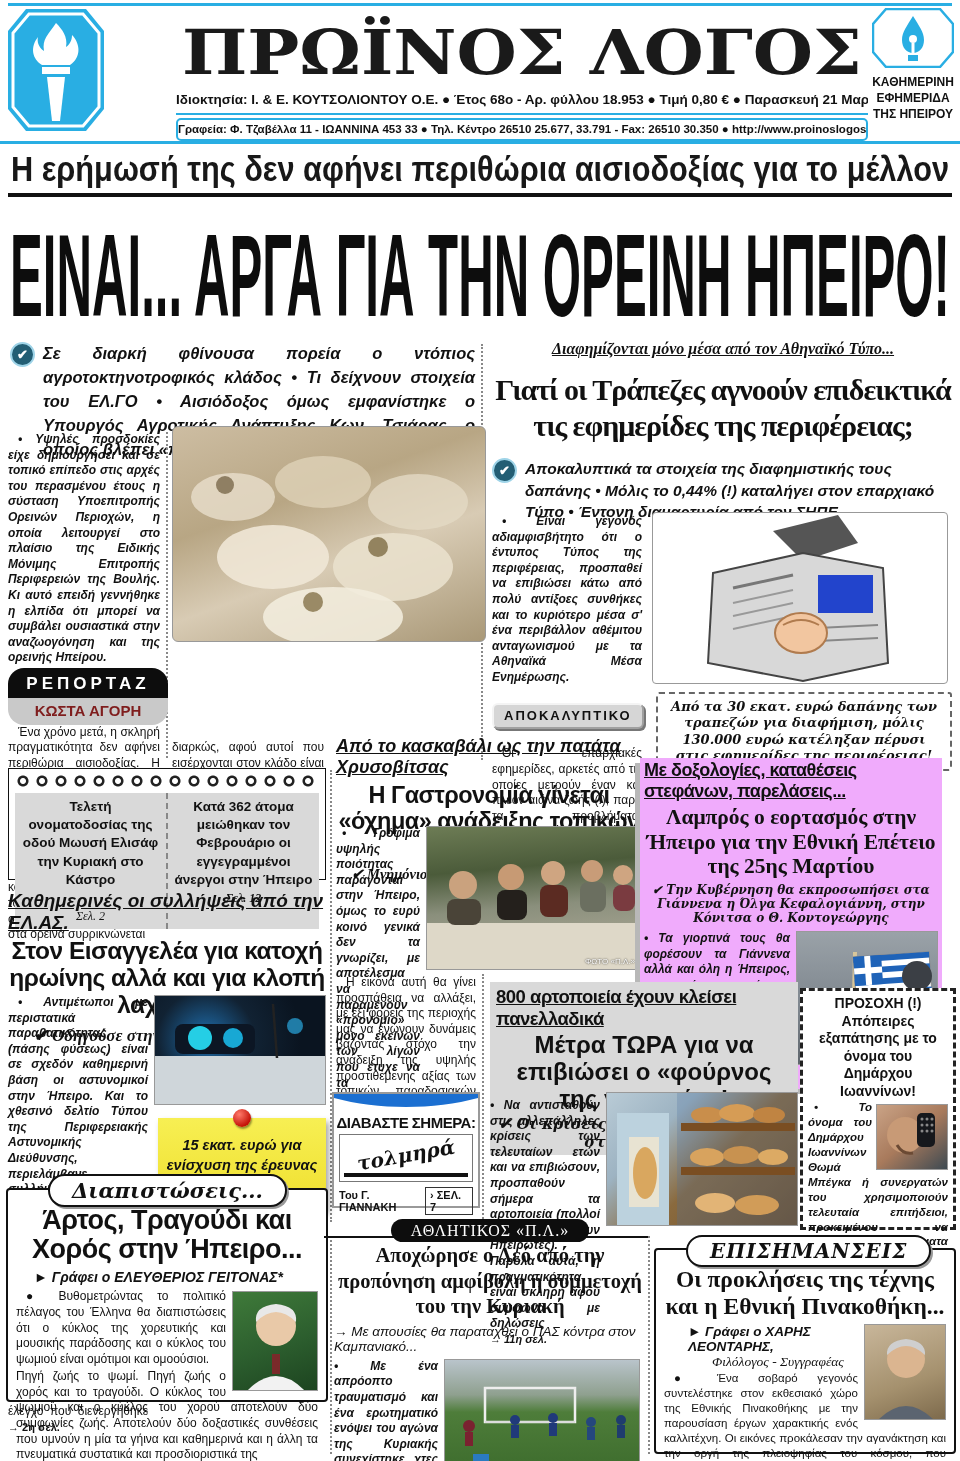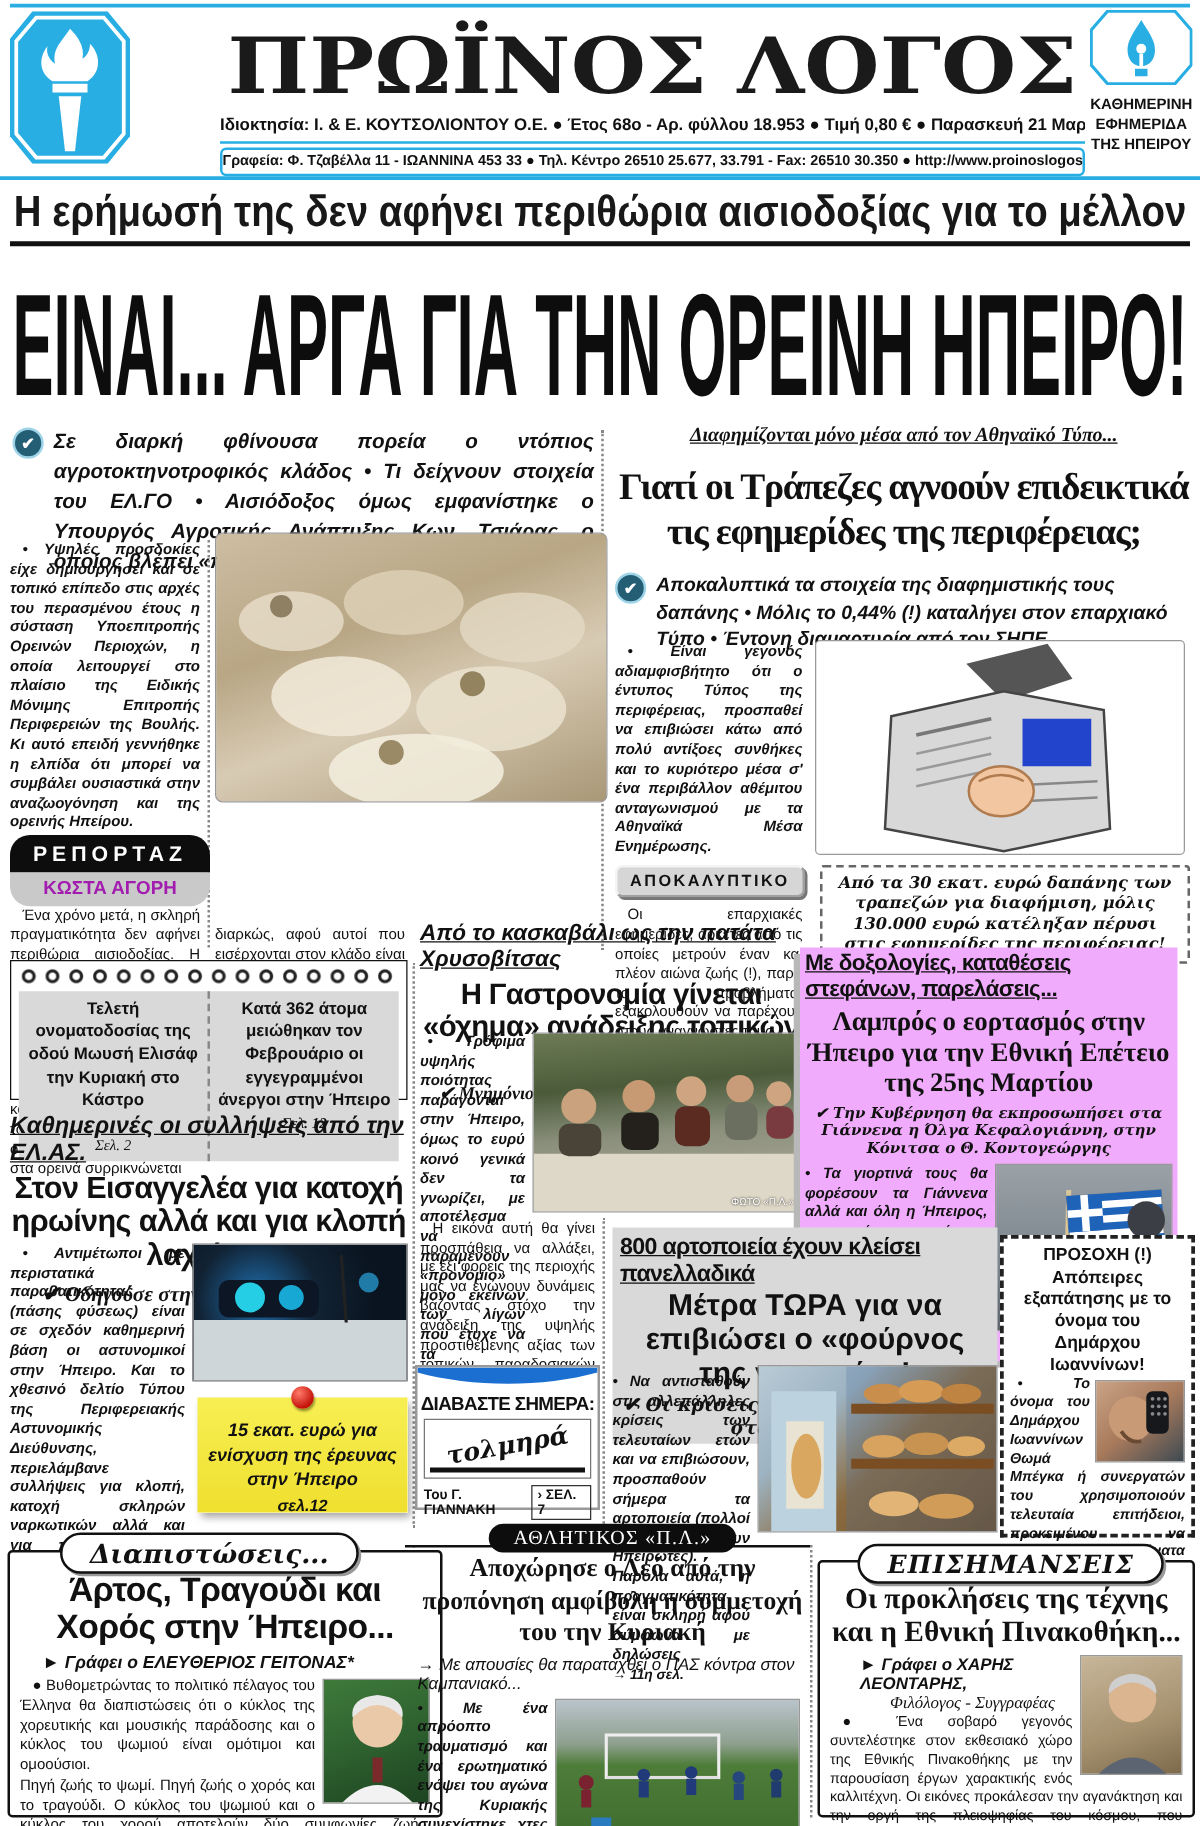--- a/index.html
+++ b/index.html
@@ -21,21 +21,21 @@
   .photo{border:1px solid #999;box-sizing:border-box;overflow:hidden;}
   .bodytxt{font-size:12px;line-height:1.3;}
   .bodytxt p{margin:0 0 2px 0;text-indent:10px;}
   .lead-it{font-weight:bold;font-style:italic;}
   .badge-3d{display:inline-block;background:#d6d6d6;border:2px outset #f4f4f4;
      border-radius:6px;box-shadow:2px 2px 0 #777;font-weight:bold;letter-spacing:2px;
      padding:3px 10px;font-size:13px;}
   .pillwrap{width:160px;text-align:center;margin:0 auto;}
   .pill-top{background:#0d0d0d;color:#fff;border-radius:16px 16px 0 0;
      font-weight:bold;letter-spacing:4px;font-size:17px;padding:5px 0 3px;}
-  .pill-bot{background:#c9c9c9;color:#a21caf;border-radius:0 0 16px 16px;
+  .pill-bot{background:#c9c9c9;color:#7f1d1d;border-radius:0 0 16px 16px;
      font-weight:bold;font-size:15px;padding:3px 0 4px;}
   .opedbox{border:2px solid #111;border-radius:4px;background:#fff;box-sizing:border-box;}
   .opedbadge{position:absolute;top:-16px;left:40px;background:#fff;border:2px solid #111;
      border-radius:18px;padding:2px 22px;font-family:"DejaVu Serif",serif;
      font-weight:bold;font-style:italic;font-size:21px;box-shadow:2px 2px 0 #999;}
   .sticky{background:linear-gradient(180deg,#f7ef53,#efdf2e);box-shadow:3px 4px 6px rgba(0,0,0,.35);
      text-align:center;font-weight:bold;font-style:italic;}
   .spiral{height:18px;background-image:radial-gradient(circle at 8px 9px,#fff 2.5px,#222 3.5px,#222 5px,rgba(0,0,0,0) 6px);
      background-size:19px 18px;background-repeat:repeat-x;}
   .graybox{background:#d9d9d9;}
@@ -135,21 +135,21 @@
 
   <div class="abs ctr serif" style="left:492px;top:340px;width:462px;font-size:16px;font-weight:bold;font-style:italic;text-decoration:underline;">Διαφημίζονται μόνο μέσα από τον Αθηναϊκό Τύπο...</div>
   <div class="abs ctr serif" style="left:492px;top:372px;width:462px;font-size:30px;font-weight:bold;line-height:1.2;letter-spacing:-1px;">Γιατί οι Τράπεζες αγνοούν επιδεικτικά τις εφημερίδες της περιφέρειας;</div>
   <div class="abs subhead-line" style="left:492px;top:458px;width:462px;">
     <span class="checkball">✔</span>
     <span class="lead-it" style="font-size:15.5px;line-height:1.4;">Αποκαλυπτικά τα στοιχεία της διαφημιστικής τους δαπάνης • Μόλις το 0,44% (!) καταλήγει στον επαρχιακό Τύπο • Έντονη διαμαρτυρία από τον ΣΗΠΕ...</span>
   </div>
 
   <div class="abs bodytxt just" style="left:492px;top:514px;width:150px;">
     <p class="lead-it">• Είναι γεγονός αδιαμφισβήτητο ότι ο έντυπος Τύπος της περιφέρειας, προσπαθεί να επιβιώσει κάτω από πολύ αντίξοες συνθήκες και το κυριότερο μέσα σ' ένα περιβάλλον αθέμιτου ανταγωνισμού με τα Αθηναϊκά Μέσα Ενημέρωσης.</p>
-    <div class="ctr" style="margin:6px 0;">
+    <div class="ctr" style="margin:17px 0;">
       <span class="badge-3d">ΑΠΟΚΑΛΥΠΤΙΚΟ</span>
     </div>
     <p>Οι επαρχιακές εφημερίδες, αρκετές από τις οποίες μετρούν έναν και πλέον αιώνα ζωής (!), παρά τα προβλήματα, εξακολουθούν να παρέχουν στους αναγνώστες τους</p>
     <span class="jump">→ 11η σελ.</span>
   </div>
 
   <div class="abs photo" style="left:652px;top:512px;width:296px;height:172px;background:#fff;border-radius:4px;">
     <svg width="296" height="172" viewBox="0 0 296 172">
       <polygon points="120,18 185,2 205,30 150,48" fill="#555"></polygon>
       <polygon points="60,60 150,40 230,55 235,150 150,168 55,150" fill="#d8d8d8" stroke="#444" stroke-width="2"></polygon>
@@ -341,21 +341,21 @@
     <div class="bodytxt just" style="font-size:11.5px;">
       <p class="lead-it" style="text-indent:6px;">• Το όνομα του Δημάρχου Ιωαννίνων Θωμά Μπέγκα ή συνεργατών του χρησιμοποιούν τελευταία επιτήδειοι, προκειμένου να αποσπάσουν χρήματα από ανυποψίαστους πολίτες και επιχειρήσεις.</p>
       <p style="display:inline;">Ο Δήμος Ιωαννιτών, με χθεσινή ανακοίνωσή του</p>
       <span class="jump" style="font-size:10.5px;">→ 11η σελ.</span>
     </div>
   </div>
 
   <div class="abs vsep" style="left:330px;top:1236px;height:218px;"></div>
   <div class="abs vsep" style="left:648px;top:1236px;height:218px;"></div>
 
-  <div class="abs opedbox" style="left:6px;top:1240px;width:348px;height:214px;padding:8px 8px 4px;">
+  <div class="abs opedbox" style="left:6px;top:1188px;width:322px;height:214px;padding:8px 8px 4px;">
     <div class="opedbadge">Διαπιστώσεις...</div>
     <div class="ctr" style="font-size:27px;font-weight:bold;line-height:1.08;margin-top:8px;letter-spacing:-0.5px;">Άρτος, Τραγούδι και Χορός στην Ήπειρο...</div>
     <div style="font-size:14px;font-style:italic;font-weight:bold;margin:5px 0 4px 18px;">► Γράφει ο ΕΛΕΥΘΕΡΙΟΣ ΓΕΙΤΟΝΑΣ*</div>
     <div class="photo" style="float:right;width:86px;height:100px;margin:2px 0 2px 6px;
          background:linear-gradient(160deg,#3f7a3a 0%,#2c5e2e 55%,#1d4420 100%);">
       <svg width="86" height="100" viewBox="0 0 86 100">
         <circle cx="43" cy="34" r="20" fill="#e9c9a8"></circle>
         <path d="M23 30 q20 -20 40 0 q2 -16 -20 -18 q-22 2 -20 18" fill="#e8e8e8"></path>
         <path d="M13 100 q30 -32 60 0 z" fill="#f2f2f2"></path>
         <rect x="39" y="62" width="8" height="20" fill="#7a2a2a"></rect>

